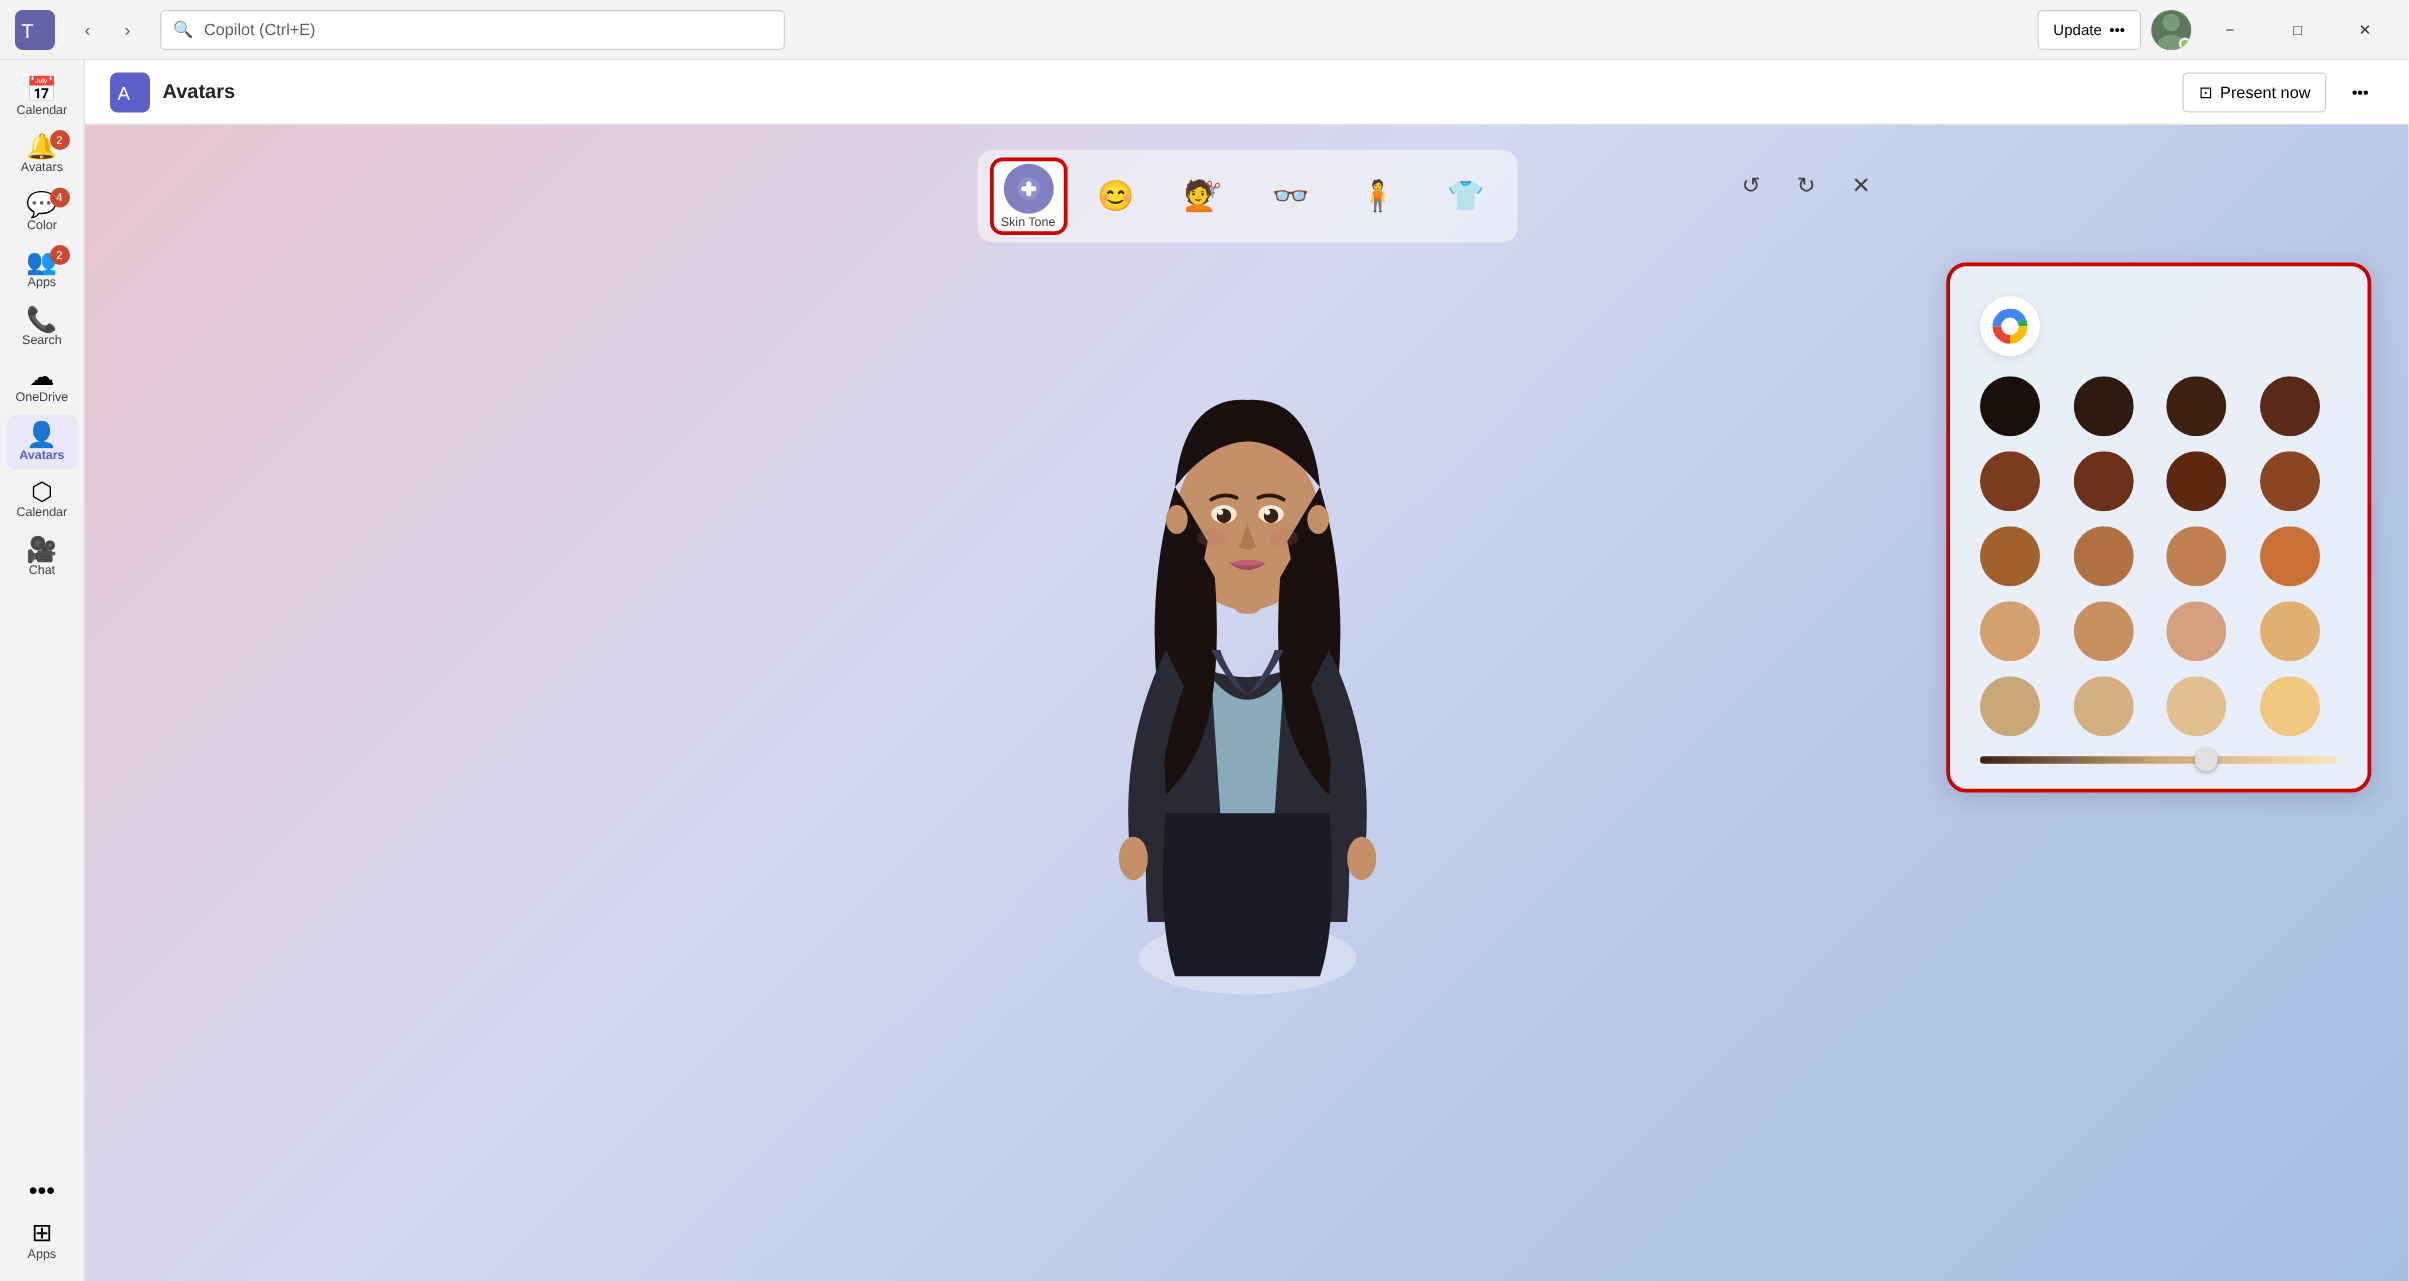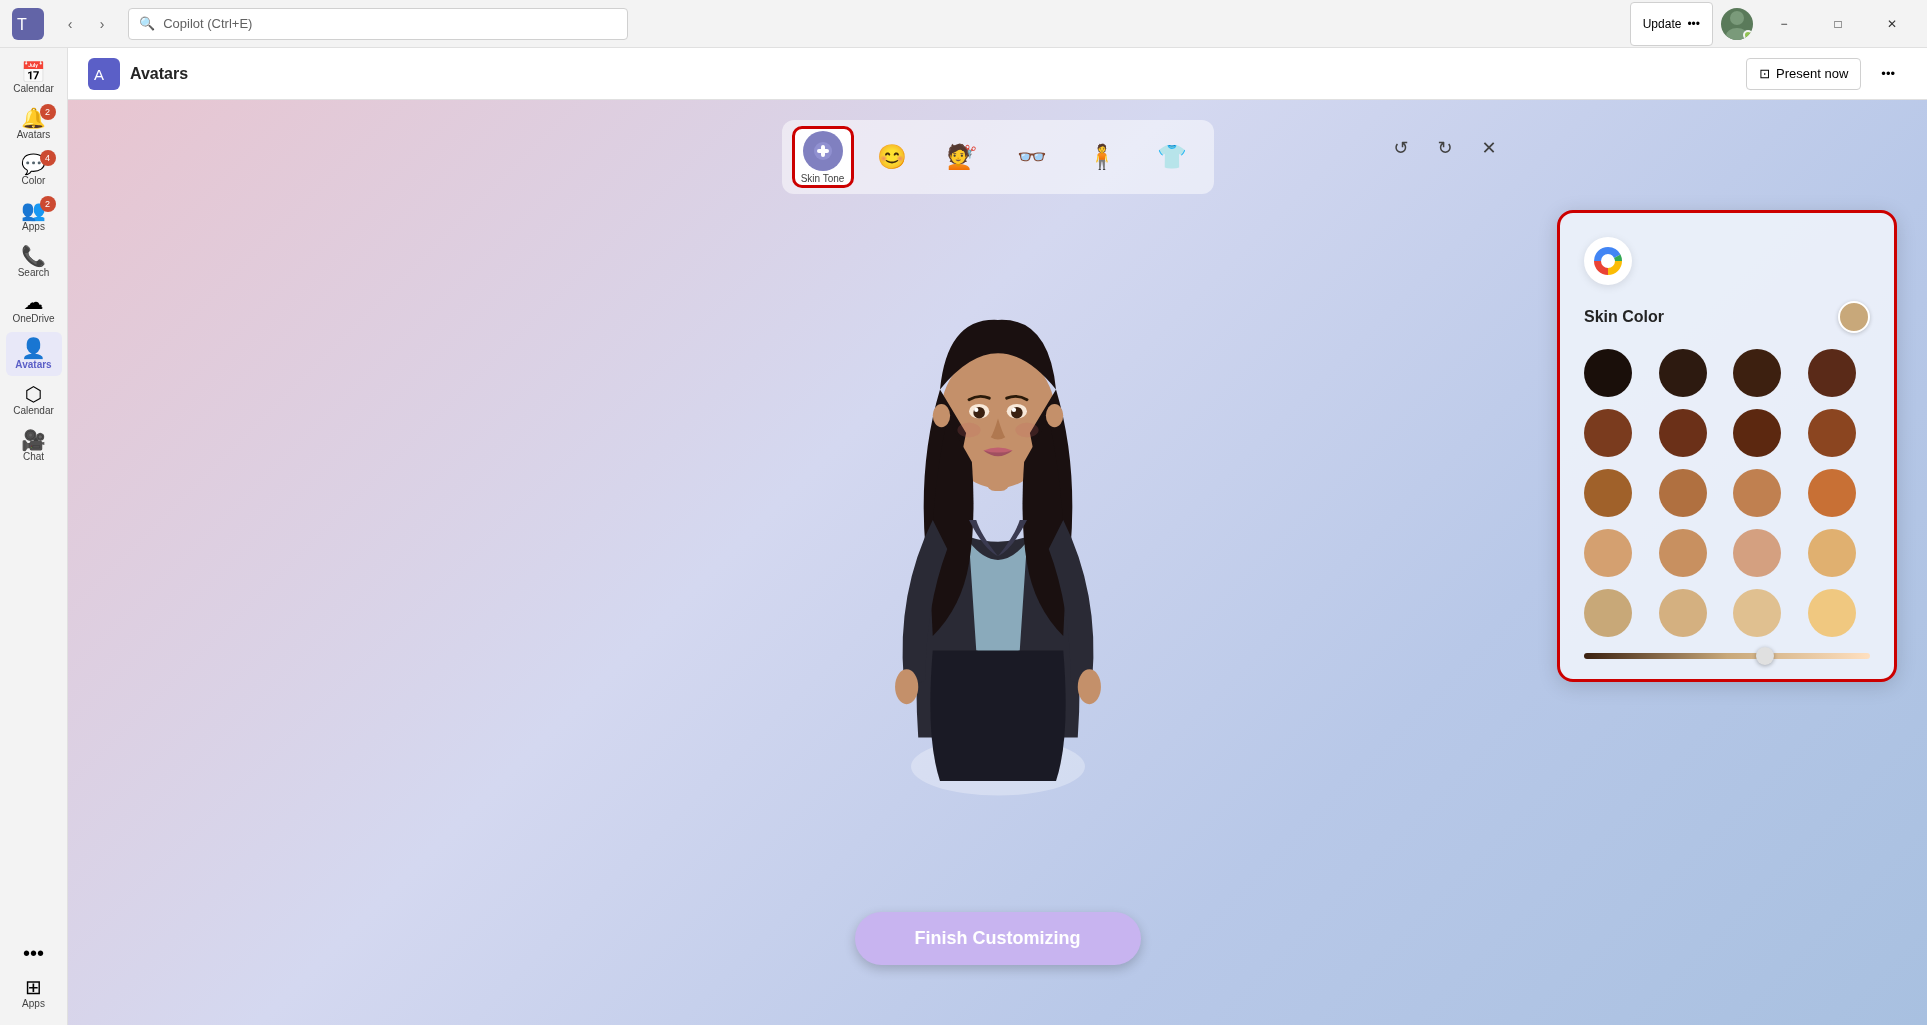--- a/index.html
+++ b/index.html
@@ -34,21 +34,21 @@
       height: 32px;
       background: #fff;
       border: 1px solid #d0d0d0;
       border-radius: 4px;
       display: flex; align-items: center;
       padding: 0 10px; gap: 8px;
       color: #616161; font-size: 13px;
     }
     #titlebar .right-controls { margin-left: auto; display: flex; align-items: center; gap: 8px; }
     #titlebar .update-btn {
-      height: 44px; padding: 0 12px;
+      height: 32px; padding: 0 12px;
       background: #fff; border: 1px solid #d0d0d0;
       border-radius: 4px; cursor: pointer;
       font-size: 12px; display: flex; align-items: center; gap: 6px;
     }
     #titlebar .avatar-circle {
       width: 32px; height: 32px; border-radius: 50%;
       background: #5a7a5a; overflow: hidden;
       display: flex; align-items: center; justify-content: center;
       position: relative;
     }
@@ -497,24 +497,20 @@
             <circle cx="16" cy="16" r="14" fill="white"></circle>
             <path d="M16 2 A14 14 0 0 1 28.5 9.5 L22 13 A7 7 0 0 0 16 9Z" fill="#4285F4"></path>
             <path d="M28.5 9.5 A14 14 0 0 1 30 16 L23 16 A7 7 0 0 0 22 13Z" fill="#34A853"></path>
             <path d="M30 16 A14 14 0 0 1 16 30 L16 23 A7 7 0 0 0 23 16Z" fill="#FBBC05"></path>
             <path d="M16 30 A14 14 0 0 1 2 16 L9 16 A7 7 0 0 0 16 23Z" fill="#EA4335"></path>
             <path d="M2 16 A14 14 0 0 1 16 2 L16 9 A7 7 0 0 0 9 16Z" fill="#4285F4"></path>
             <circle cx="16" cy="16" r="5" fill="white"></circle>
           </svg>
         </div>
 
-        <div class="panel-title-row">
-          <span class="panel-title">Skin Color</span>
-          <div class="selected-swatch" style="background: #c8a87a;"></div>
-        </div>
 
         <div class="color-grid">
           <div class="color-swatch" style="background:#1a0f0a;"></div>
           <div class="color-swatch" style="background:#2d1a10;"></div>
           <div class="color-swatch" style="background:#3d2010;"></div>
           <div class="color-swatch" style="background:#5a2a18;"></div>
 
           <div class="color-swatch" style="background:#7a3b1e;"></div>
           <div class="color-swatch" style="background:#6b3018;"></div>
           <div class="color-swatch" style="background:#5c2810;"></div>
@@ -534,17 +530,16 @@
           <div class="color-swatch" style="background:#d4b080;"></div>
           <div class="color-swatch" style="background:#e0c090;"></div>
           <div class="color-swatch" style="background:#f0c880;"></div>
         </div>
 
         <div class="panel-slider">
           <div class="slider-thumb"></div>
         </div>
       </div>
 
-      <button id="finish-btn">Finish Customizing</button>
 
     </div>
   </div>
 </div>
 
 </body></html>

